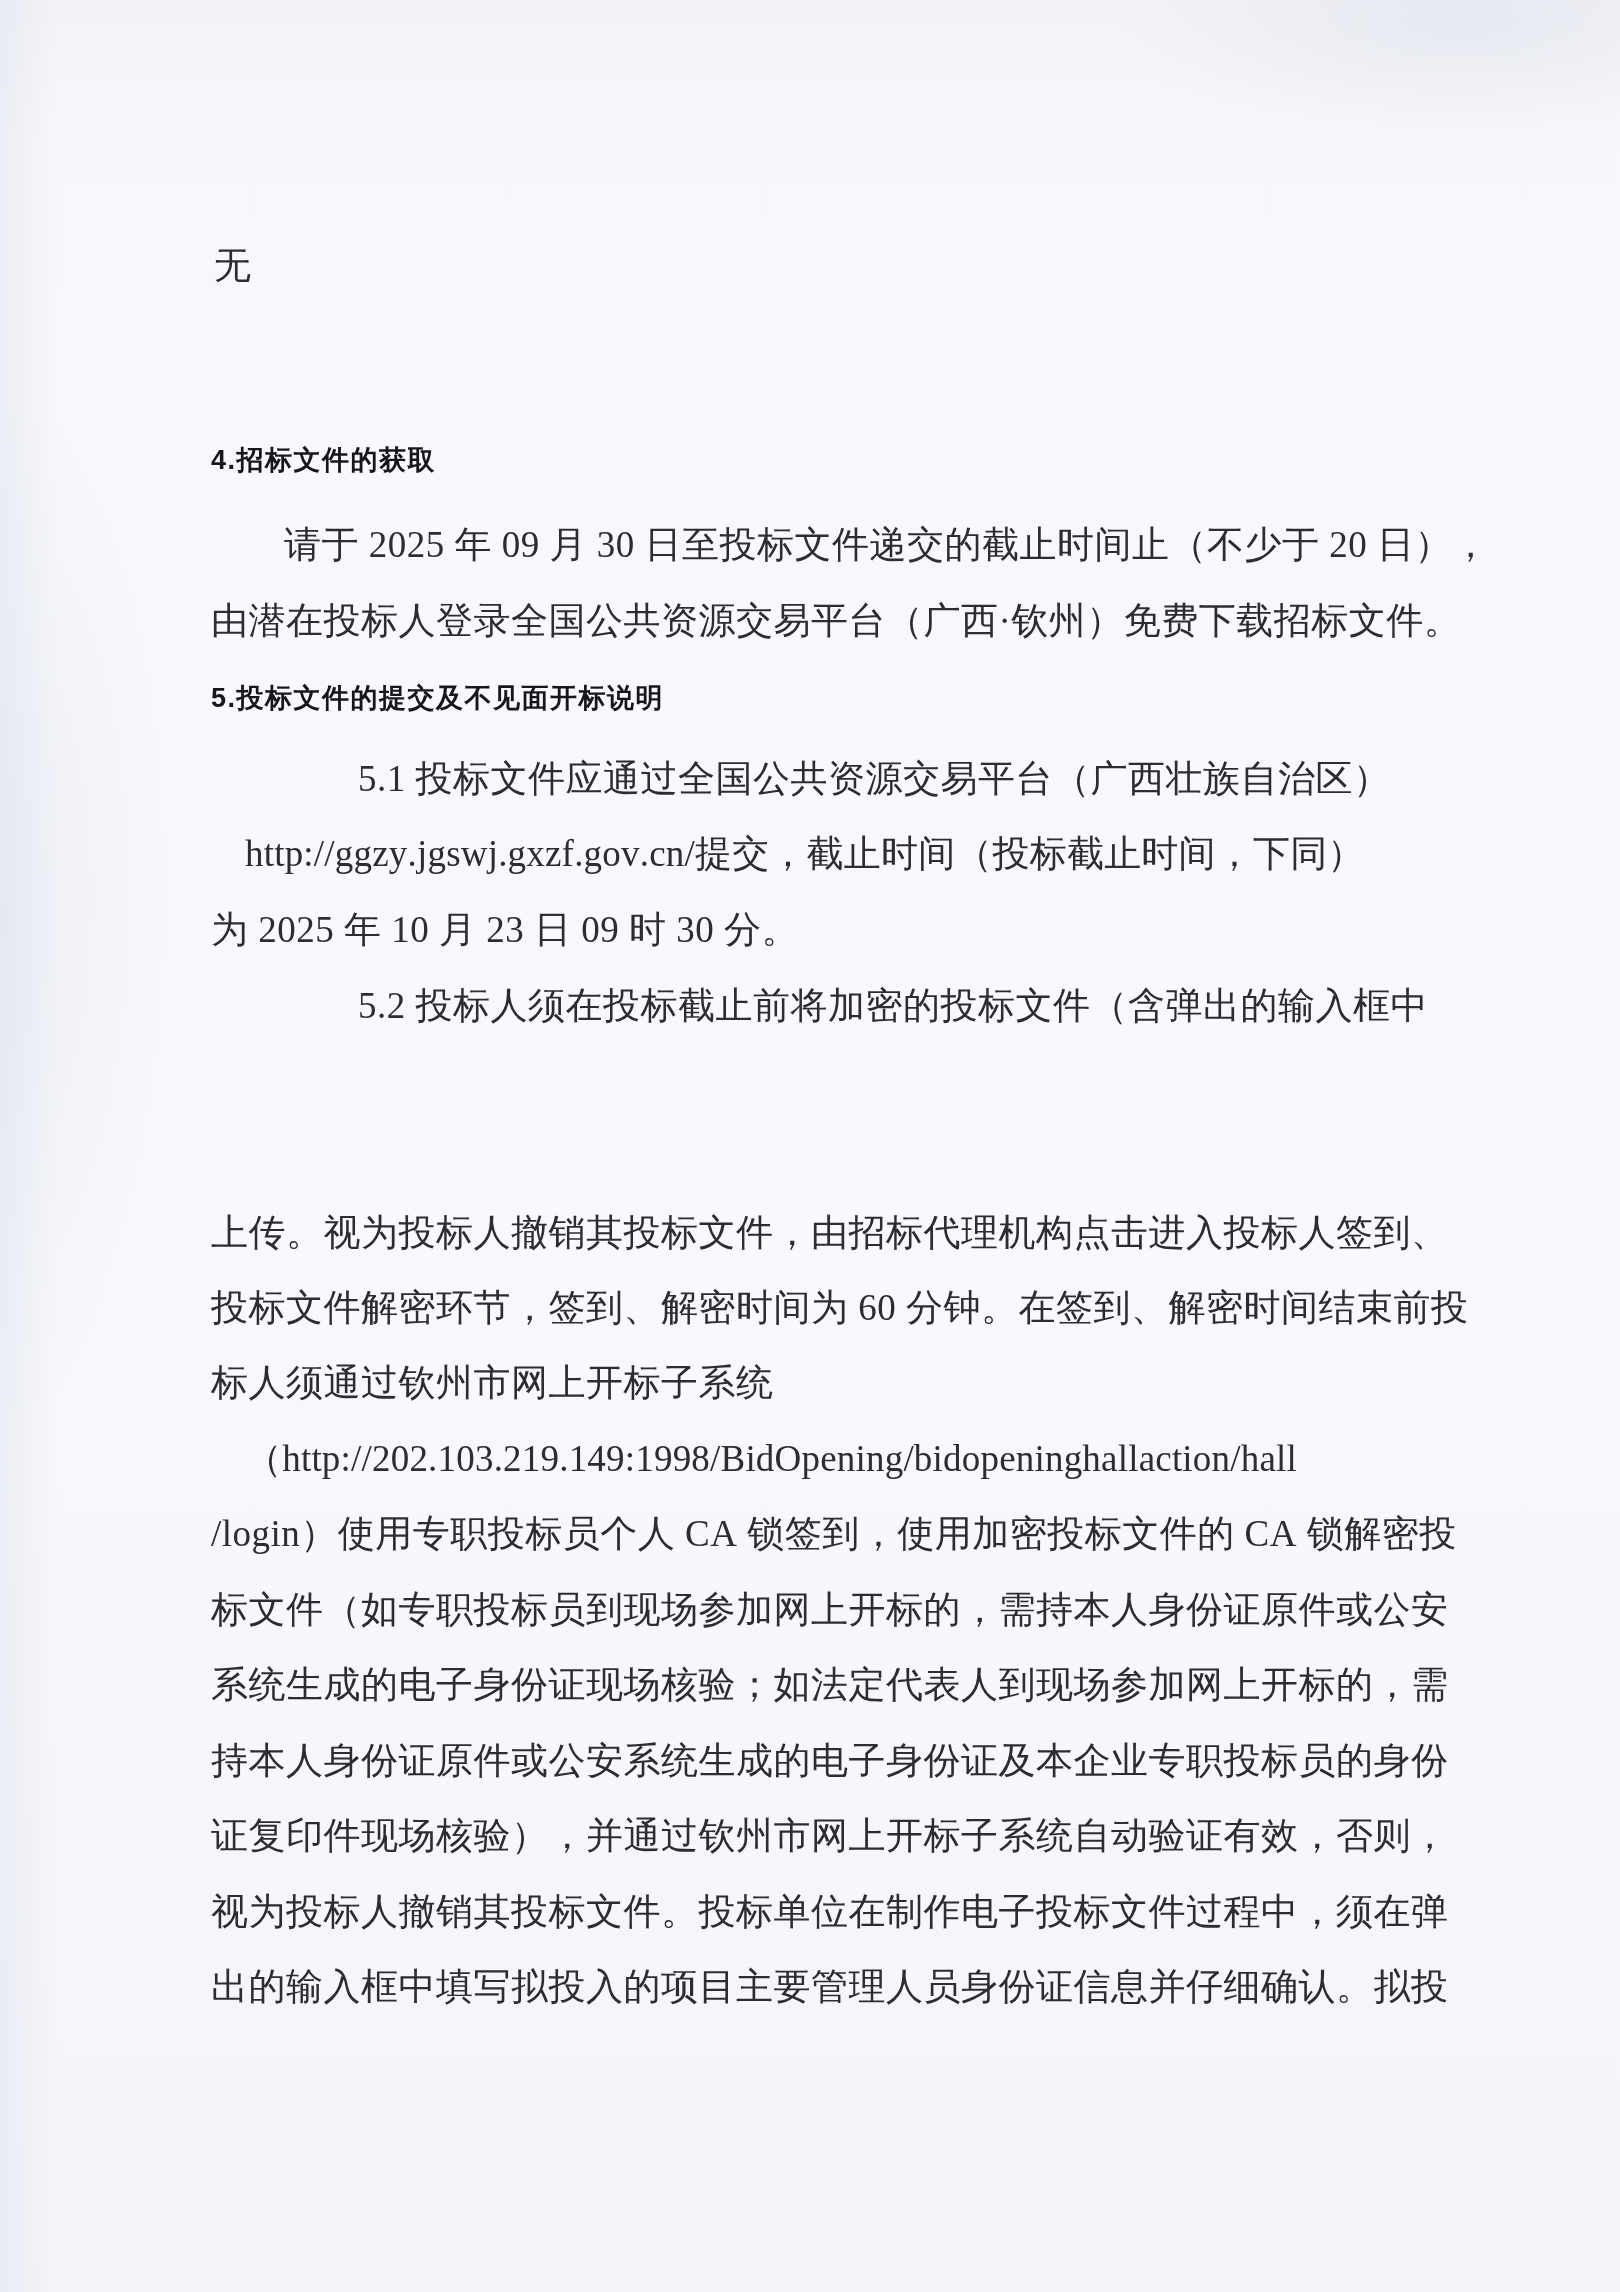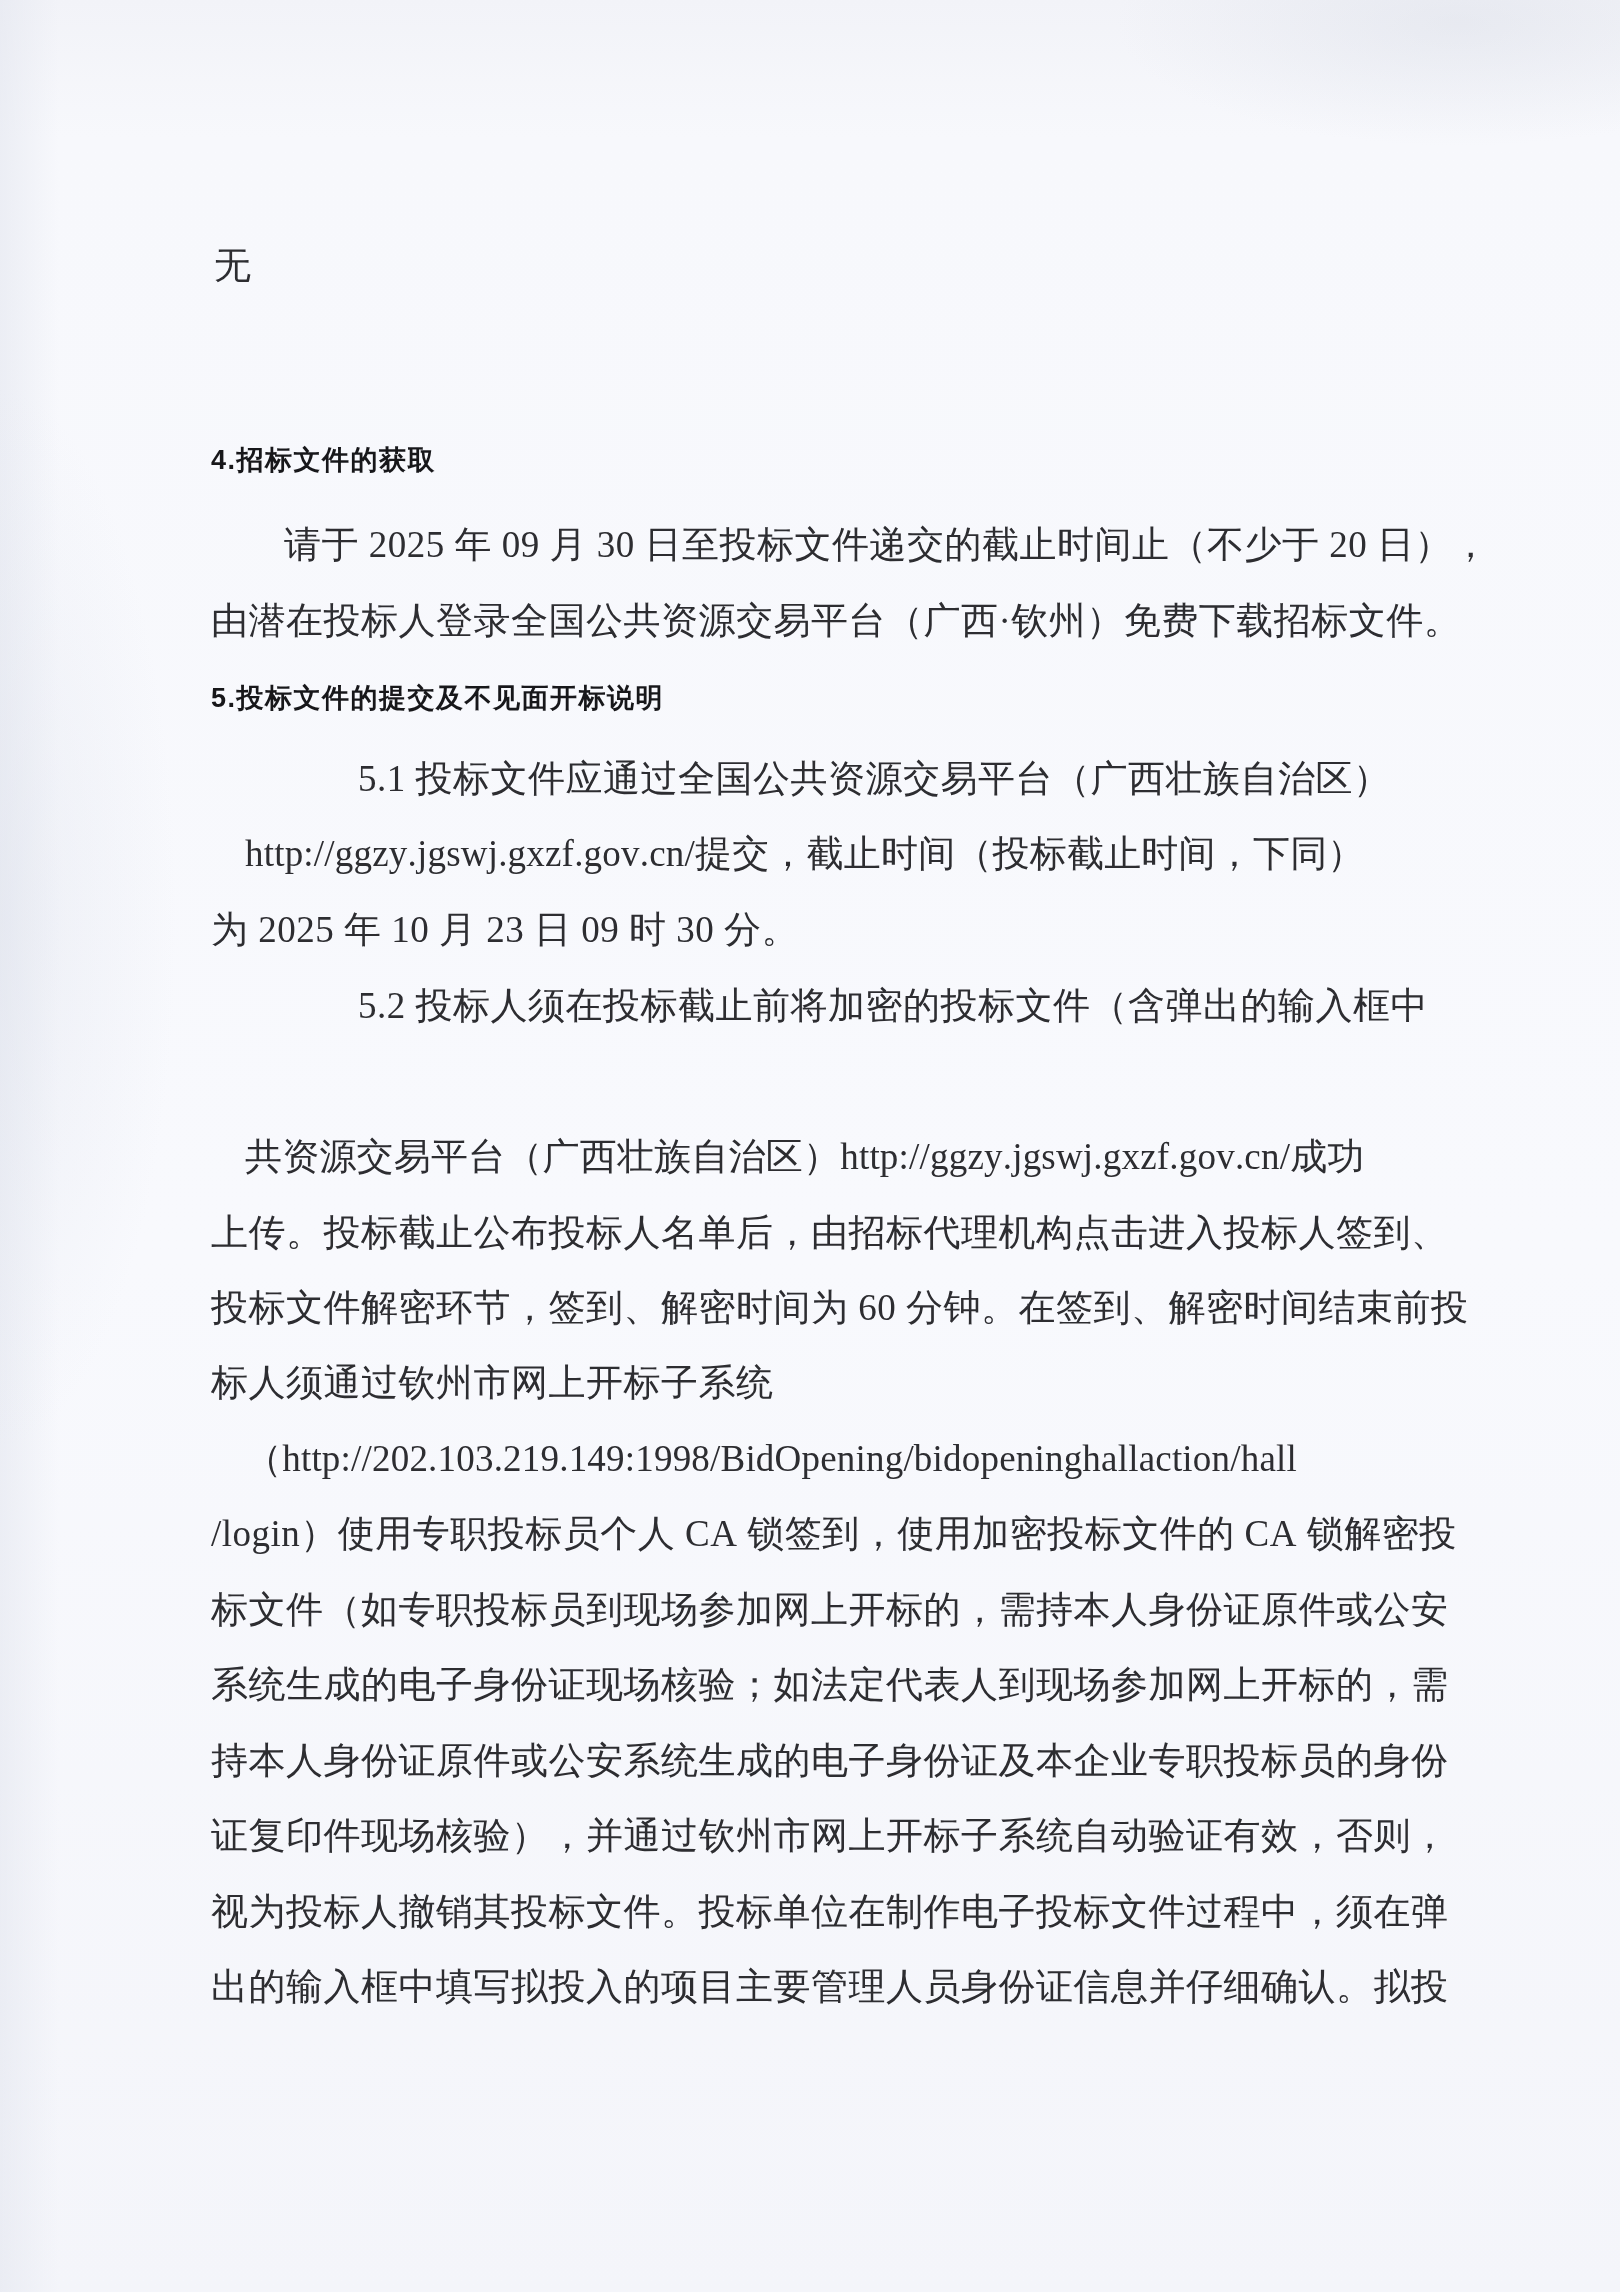--- a/index.html
+++ b/index.html
@@ -59,23 +59,22 @@
 
   <p class="line" style="left:358px; top:755px;">5.1 投标文件应通过全国公共资源交易平台（广西壮族自治区）</p>
 
   <p class="line url-line" style="left:211px; top:830px;">http://ggzy.jgswj.gxzf.gov.cn/提交，截止时间（投标截止时间，下同）</p>
 
   <p class="line" style="left:211px; top:906px;">为 2025 年 10 月 23 日 09 时 30 分。</p>
 
   <p class="line" style="left:358px; top:982px;">5.2 投标人须在投标截止前将加密的投标文件（含弹出的输入框中</p>
 
 
-  <p class="line url-line" style="left:211px; top:1133px;">共资源交易平台（广西壮族自治区）http://ggzy.jgswj.gxzf.gov.cn/成功</p>
 
-  <p class="line" style="left:211px; top:1209px;">上传。投标截止公布投标人名单后，由招标代理机构点击进入投标人签到、</p>
+  <p class="line" style="left:211px; top:1209px;">上传。视为投标人撤销其投标文件，由招标代理机构点击进入投标人签到、</p>
 
   <p class="line" style="left:211px; top:1284px;">投标文件解密环节，签到、解密时间为 60 分钟。在签到、解密时间结束前投</p>
 
   <p class="line" style="left:211px; top:1359px;">标人须通过钦州市网上开标子系统</p>
 
   <p class="line url-line" style="left:211px; top:1435px;">（http://202.103.219.149:1998/BidOpening/bidopeninghallaction/hall</p>
 
   <p class="line" style="left:211px; top:1510px;">/login）使用专职投标员个人 CA 锁签到，使用加密投标文件的 CA 锁解密投</p>
 
   <p class="line" style="left:211px; top:1586px;">标文件（如专职投标员到现场参加网上开标的，需持本人身份证原件或公安</p>

